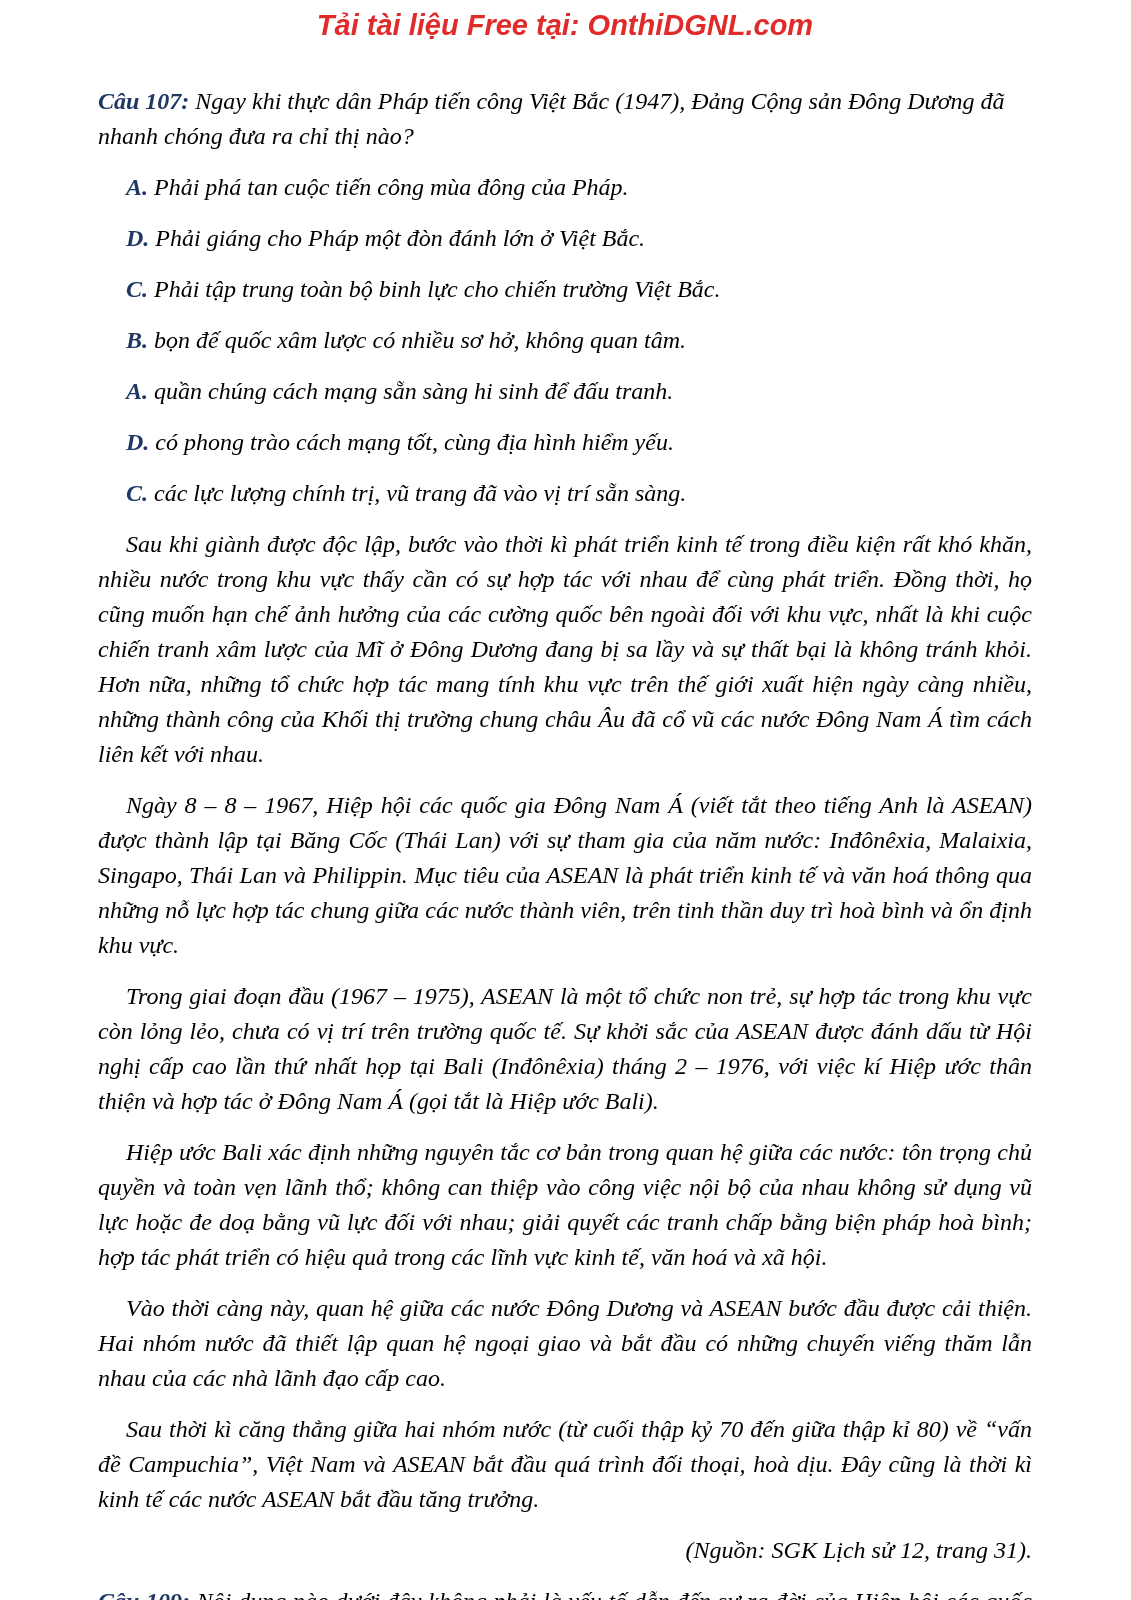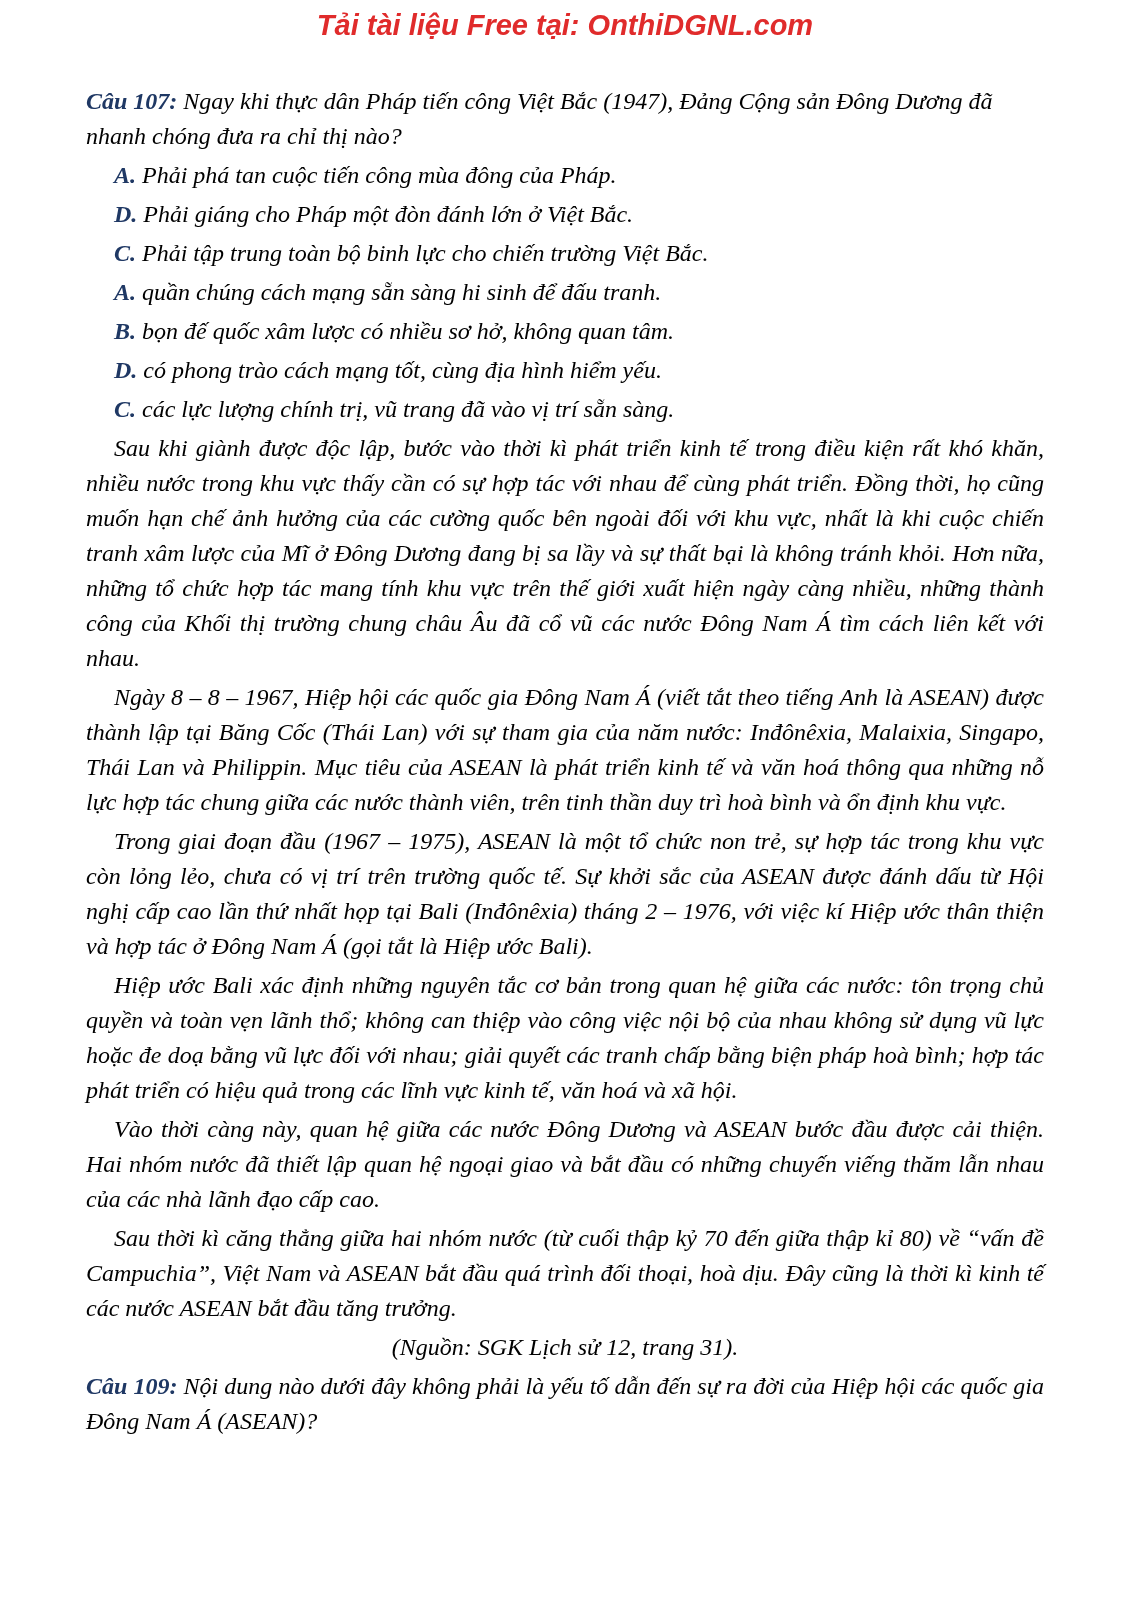--- a/index.html
+++ b/index.html
@@ -27,41 +27,41 @@
   }
   .doc-header {
     text-align: center;
     font-family: "Liberation Sans", "DejaVu Sans", sans-serif;
     font-weight: 700;
     font-size: 29px;
     line-height: 34px;
     color: var(--red);
     margin: 0 0 42px 0;
   }
-  p { margin: 4px; }
+  p { margin: 16px; }
   .q-stem { text-align: left; }
   .q-stem.justify { text-align: justify; }
   .q-label {
     font-weight: 700;
     color: var(--navy);
   }
   .option { padding-left: 28px; }
   .opt-key {
     font-weight: 700;
     color: var(--navy);
   }
   .passage-intro {
     font-weight: 700;
     color: var(--navy);
   }
   .para {
     text-indent: 28px;
     text-align: justify;
   }
-  .source-line { text-align: center; }
+  .source-line { text-align: right; }
 </style>
 </head>
 <body>
 
 <div class="page">
 
   <div class="doc-header">Tải tài liệu Free tại: OnthiDGNL.com</div>
 
   <section>
     <p class="q-stem">
@@ -77,26 +77,26 @@
       <span>Phải giáng cho Pháp một đòn đánh lớn ở Việt Bắc.</span>
     </p>
     <p class="option">
       <span class="opt-key">C.</span>
       <span>Phải tập trung toàn bộ binh lực cho chiến trường Việt Bắc.</span>
     </p>
   </section>
 
   <section>
     <p class="option">
+      <span class="opt-key">B.</span>
+      <span>bọn đế quốc xâm lược có nhiều sơ hở, không quan tâm.</span>
+    </p>
+    <p class="option">
       <span class="opt-key">A.</span>
       <span>quần chúng cách mạng sẵn sàng hi sinh để đấu tranh.</span>
-    </p>
-    <p class="option">
-      <span class="opt-key">B.</span>
-      <span>bọn đế quốc xâm lược có nhiều sơ hở, không quan tâm.</span>
     </p>
     <p class="option">
       <span class="opt-key">D.</span>
       <span>có phong trào cách mạng tốt, cùng địa hình hiểm yếu.</span>
     </p>
     <p class="option">
       <span class="opt-key">C.</span>
       <span>các lực lượng chính trị, vũ trang đã vào vị trí sẵn sàng.</span>
     </p>
   </section>

